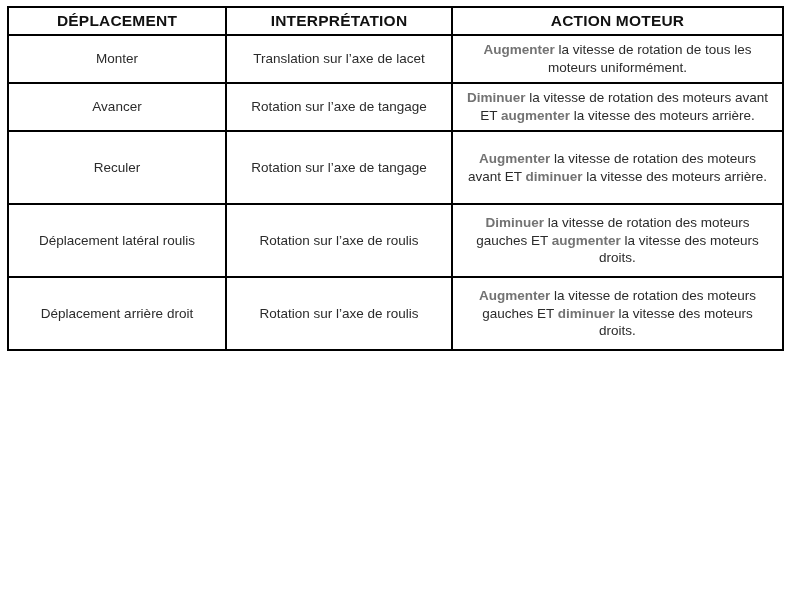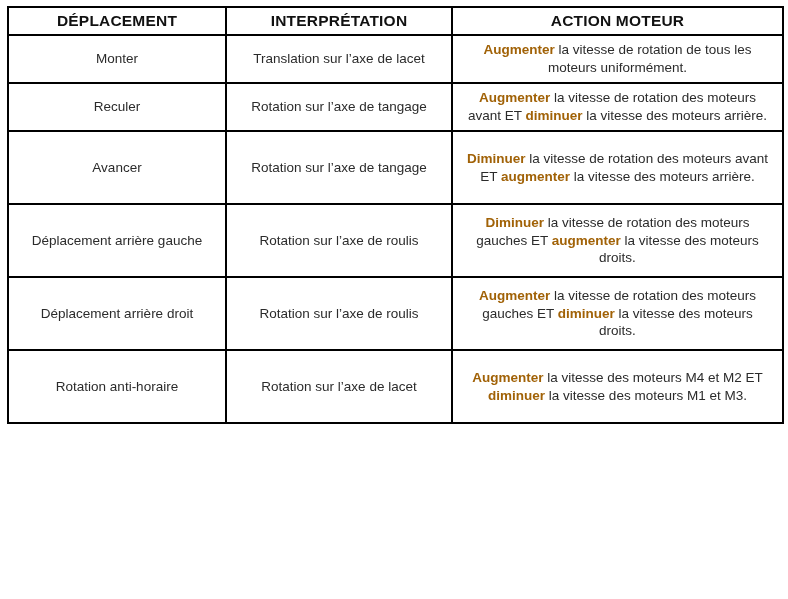--- a/index.html
+++ b/index.html
@@ -28,21 +28,21 @@
     font-weight: bold;
     color: #111111;
     letter-spacing: 0.2px;
   }
   table.motor-table td {
     font-size: 13.5px;
     color: #2b2b2b;
     line-height: 1.3;
   }
   table.motor-table td b {
-    color: #a16207;
+    color: #737373;
   }
   thead tr { height: 20px; margin-top: 32px; }
   tbody tr { height: 73px; }
   tbody tr:nth-child(1),
   tbody tr:nth-child(2) { height: 48px; }
   col.c1 { width: 218px; }
   col.c2 { width: 226px; }
   col.c3 { width: 331px; }
 </style>
 </head>
@@ -61,38 +61,33 @@
       <th>ACTION MOTEUR</th>
     </tr>
   </thead>
   <tbody>
       <tr>
         <td>Monter</td>
         <td>Translation sur l’axe de lacet</td>
         <td><b>Augmenter</b> la vitesse de rotation de tous les moteurs uniformément.</td>
       </tr>
       <tr>
+        <td>Avancer</td>
+        <td>Rotation sur l’axe de tangage</td>
+        <td><b>Diminuer</b> la vitesse de rotation des moteurs avant ET <b>augmenter</b> la vitesse des moteurs arrière.</td>
+      </tr>
+      <tr>
         <td>Reculer</td>
         <td>Rotation sur l’axe de tangage</td>
         <td><b>Augmenter</b> la vitesse de rotation des moteurs avant ET <b>diminuer</b> la vitesse des moteurs arrière.</td>
       </tr>
       <tr>
-        <td>Avancer</td>
-        <td>Rotation sur l’axe de tangage</td>
-        <td><b>Diminuer</b> la vitesse de rotation des moteurs avant ET <b>augmenter</b> la vitesse des moteurs arrière.</td>
-      </tr>
-      <tr>
-        <td>Déplacement arrière gauche</td>
+        <td>Déplacement latéral roulis</td>
         <td>Rotation sur l’axe de roulis</td>
         <td><b>Diminuer</b> la vitesse de rotation des moteurs gauches ET <b>augmenter</b> la vitesse des moteurs droits.</td>
       </tr>
       <tr>
         <td>Déplacement arrière droit</td>
         <td>Rotation sur l’axe de roulis</td>
         <td><b>Augmenter</b> la vitesse de rotation des moteurs gauches ET <b>diminuer</b> la vitesse des moteurs droits.</td>
       </tr>
-      <tr>
-        <td>Rotation anti-horaire</td>
-        <td>Rotation sur l’axe de lacet</td>
-        <td><b>Augmenter</b> la vitesse des moteurs M4 et M2 ET <b>diminuer</b> la vitesse des moteurs M1 et M3.</td>
-      </tr>
     </tbody>
 </table>
 
 </body></html>

